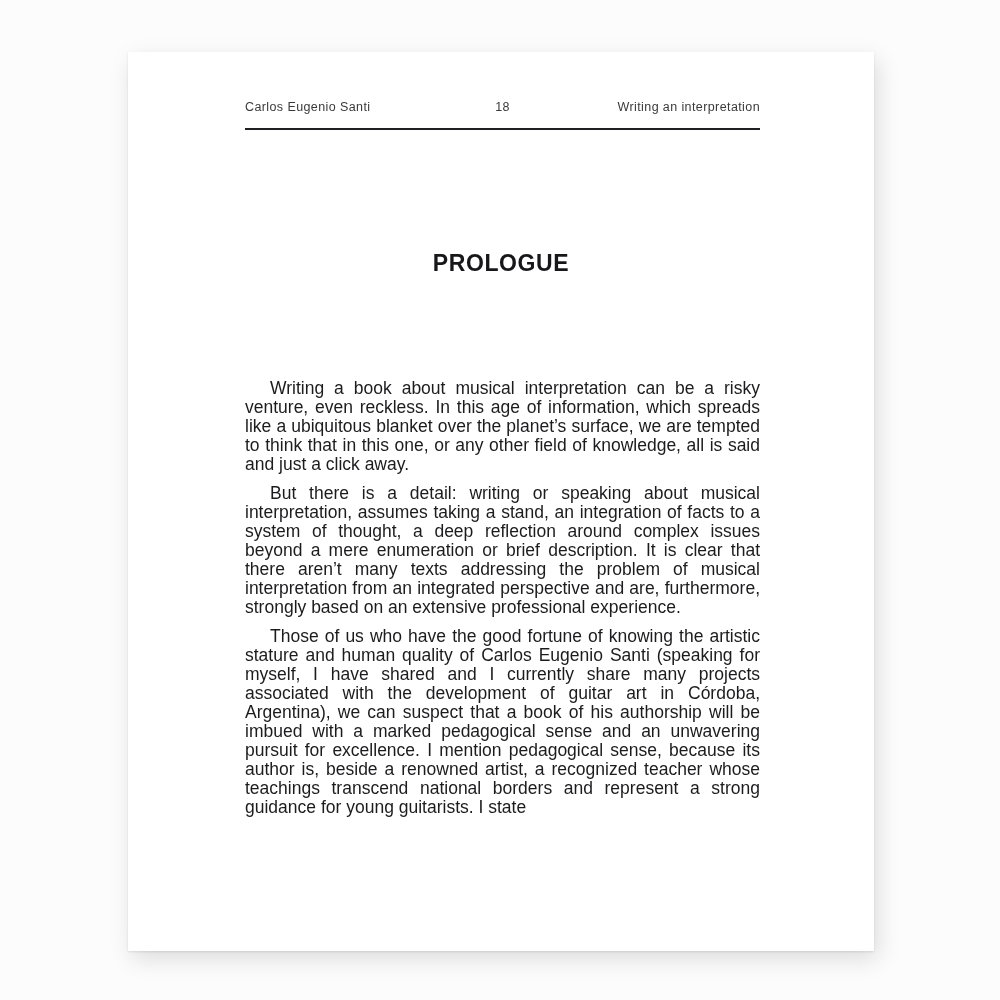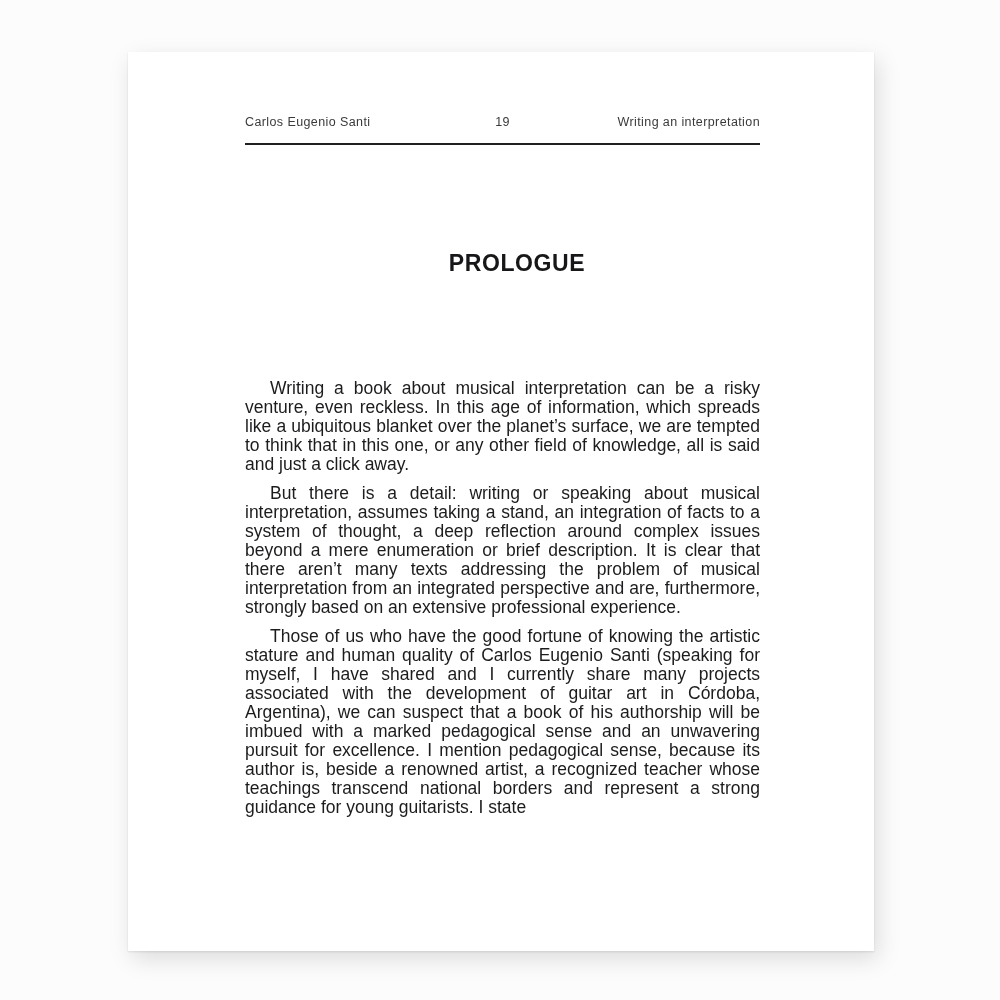--- a/index.html
+++ b/index.html
@@ -29,34 +29,33 @@
     top: 48px;
     left: 117px;
     width: 515px;
   }
   .running-header .row {
     display: flex;
     align-items: baseline;
     font-size: 12.5px;
     letter-spacing: 0.4px;
     color: #3a3a3c;
-    margin-top: 15px;
   }
   .running-header .left  { flex: 1; text-align: left; }
   .running-header .mid   { flex: 0; text-align: center; white-space: nowrap; }
   .running-header .right { flex: 1; text-align: right; }
   .header-rule {
     margin-top: 14px;
     height: 2px;
     background: #202022;
   }
   .chapter-title {
     position: absolute;
     top: 198px;
-    left: 16px;
+    left: 0;
     width: 100%;
     margin: 0;
     text-align: center;
     font-size: 23px;
     font-weight: 700;
     letter-spacing: 0.6px;
     color: #17171a;
   }
   .body-text {
     position: absolute;
@@ -75,21 +74,21 @@
 </style>
 </head>
 <body>
 
 <div class="canvas">
   <div class="page">
 
     <div class="running-header">
       <div class="row">
         <span class="left">Carlos Eugenio Santi</span>
-        <span class="mid">19</span>
+        <span class="mid">18</span>
         <span class="right">Writing an interpretation</span>
       </div>
       <div class="header-rule"></div>
     </div>
 
     <h1 class="chapter-title">PROLOGUE</h1>
 
     <div class="body-text">
       <p>Writing a book about musical interpretation can be a risky venture, even reckless. In this age of information, which spreads like a ubiquitous blanket over the planet’s surface, we are tempted to think that in this one, or any other field of knowledge, all is said and just a click away.</p>
       <p>But there is a detail: writing or speaking about musical interpretation, assumes taking a stand, an integration of facts to a system of thought, a deep reflection around complex issues beyond a mere enumeration or brief description. It is clear that there aren’t many texts addressing the problem of musical interpretation from an integrated perspective and are, furthermore, strongly based on an extensive professional experience.</p>

